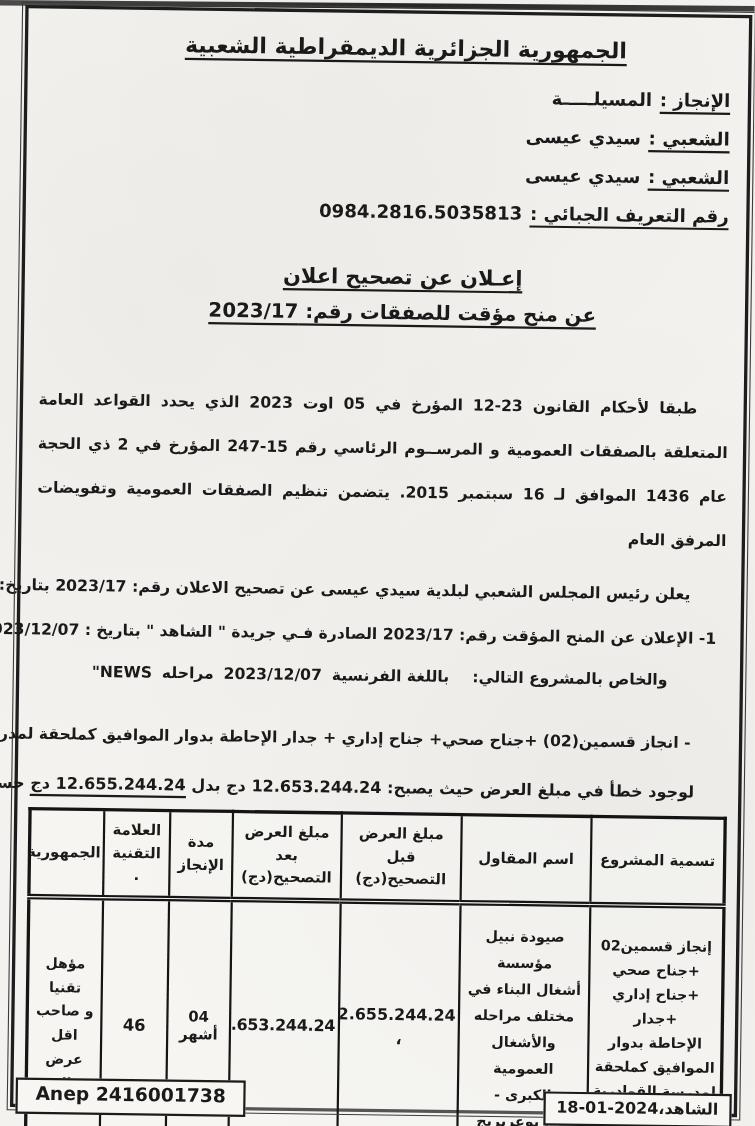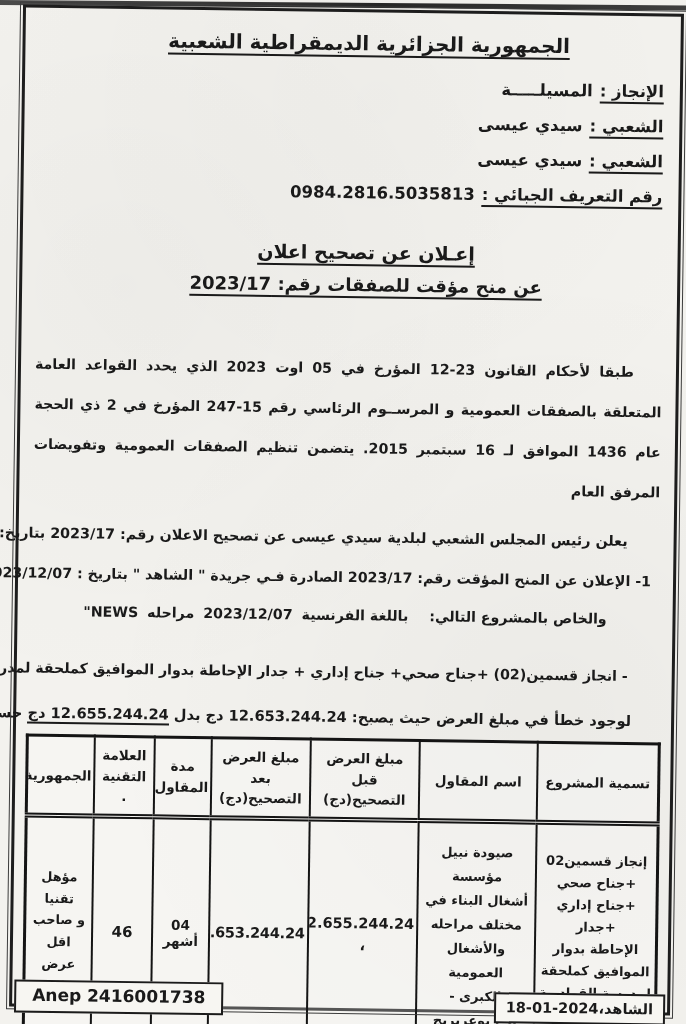--- a/index.html
+++ b/index.html
@@ -171,21 +171,21 @@
       </colgroup>
       <thead>
         <tr>
           <th>تسمية المشروع</th>
           <th>اسم المقاول</th>
           <th>مبلغ العرض قبل
 التصحيح(دج)</th>
           <th>مبلغ العرض بعد
 التصحيح(دج)</th>
           <th>مدة
-المقاول</th>
+الإنجاز</th>
           <th>العلامة
 التقنية .</th>
           <th>الجمهورية</th>
         </tr>
       </thead>
       <tbody>
         <tr>
           <td class="project cell-pre">إنجاز قسمين02
 +جناح صحي
 +جناح إداري +جدار

